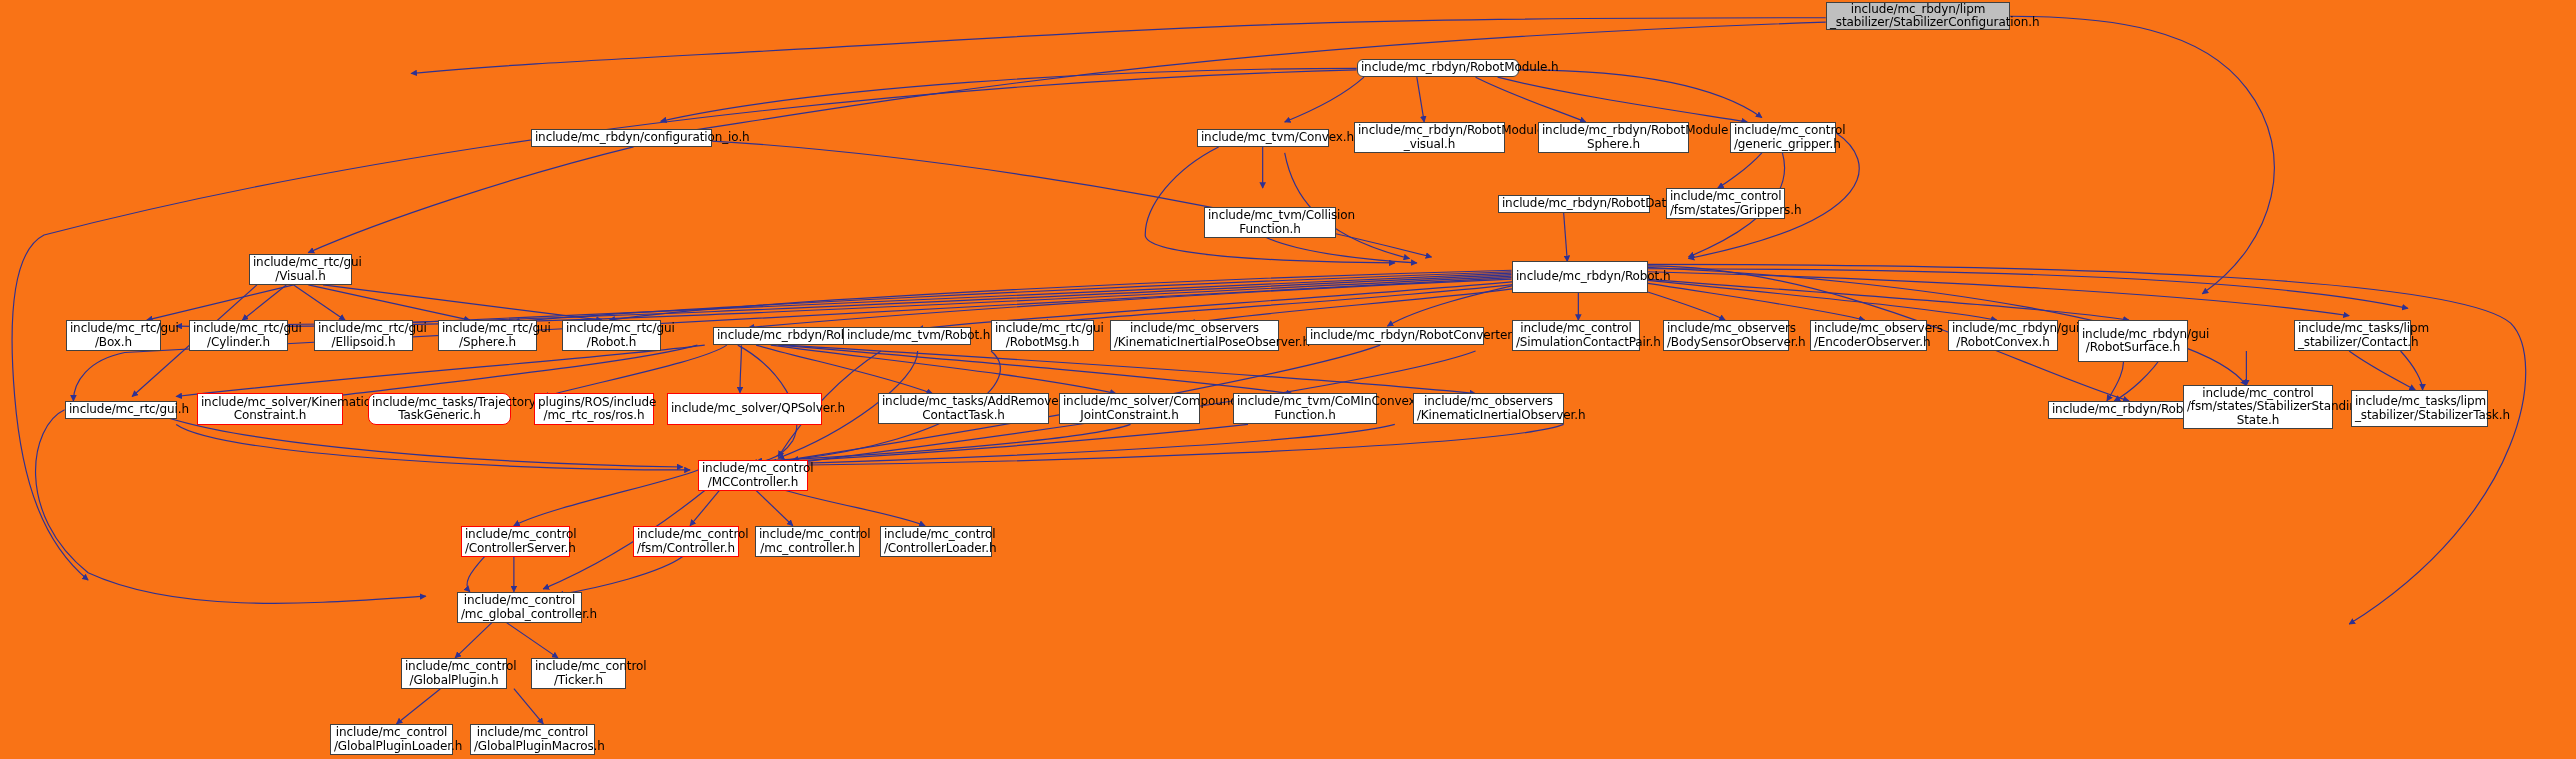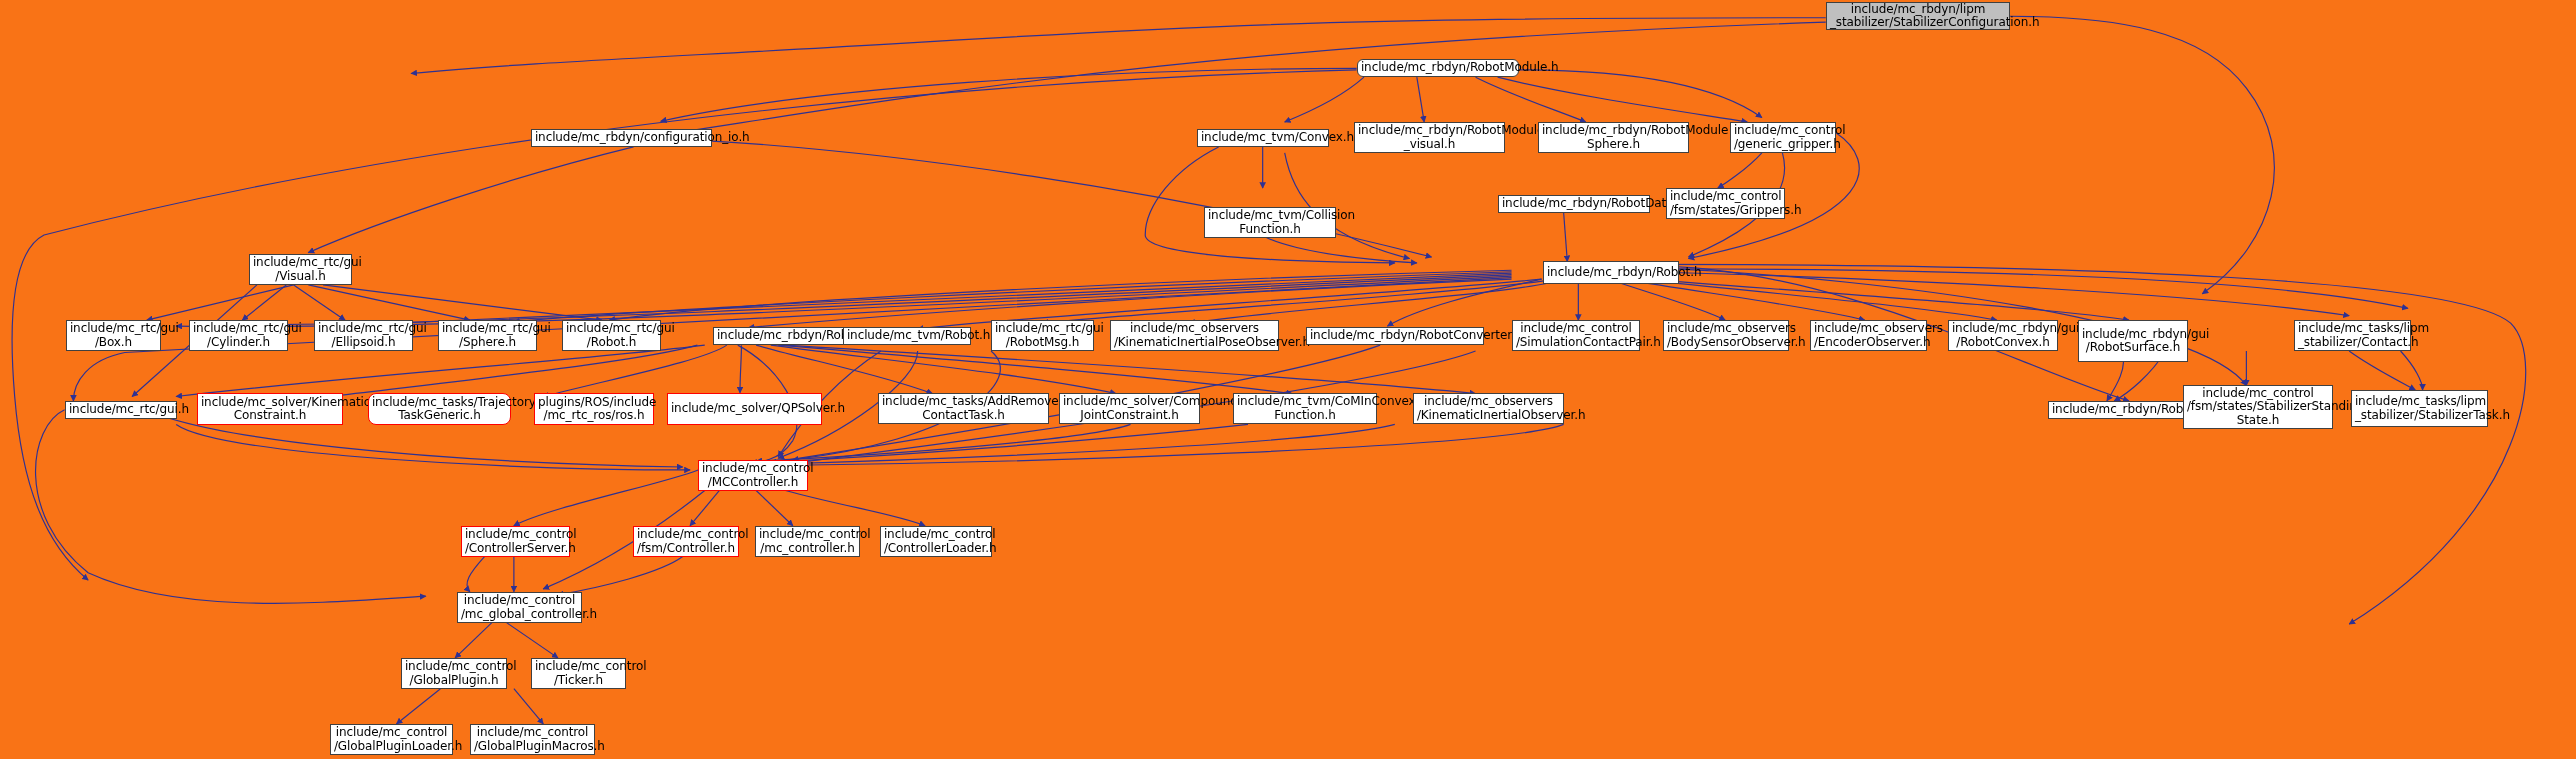--- a/index.html
+++ b/index.html
@@ -163,21 +163,21 @@
 Sphere.h</span></div>
       <div class="node" style="left: 1730px; top: 122px; width: 106px; height: 31px;"><span class="node-label">include/mc_control
 /generic_gripper.h</span></div>
       <div class="node" style="left: 1204px; top: 188px; width: 132px; height: 31px; margin-top: 19px;"><span class="node-label">include/mc_tvm/Collision
 Function.h</span></div>
       <div class="node" style="left: 1498px; top: 195px; width: 152px; height: 17.6px;"><span class="node-label">include/mc_rbdyn/RobotData.h</span></div>
       <div class="node" style="left: 1666px; top: 188px; width: 119px; height: 31px;"><span class="node-label">include/mc_control
 /fsm/states/Grippers.h</span></div>
       <div class="node" style="left: 249px; top: 254px; width: 103px; height: 31px;"><span class="node-label">include/mc_rtc/gui
 /Visual.h</span></div>
-      <div class="node" style="left: 1543px; top: 261px; width: 136px; height: 23px;"><span class="node-label">include/mc_rbdyn/Robot.h</span></div>
+      <div class="node" style="left: 1512px; top: 261px; width: 136px; height: 32px;"><span class="node-label">include/mc_rbdyn/Robot.h</span></div>
       <div class="node" style="left: 66px; top: 320px; width: 95px; height: 31px;"><span class="node-label">include/mc_rtc/gui
 /Box.h</span></div>
       <div class="node" style="left: 189px; top: 320px; width: 99px; height: 31px;"><span class="node-label">include/mc_rtc/gui
 /Cylinder.h</span></div>
       <div class="node" style="left: 314px; top: 320px; width: 99px; height: 31px;"><span class="node-label">include/mc_rtc/gui
 /Ellipsoid.h</span></div>
       <div class="node" style="left: 438px; top: 320px; width: 99px; height: 31px;"><span class="node-label">include/mc_rtc/gui
 /Sphere.h</span></div>
       <div class="node" style="left: 562px; top: 320px; width: 99px; height: 31px;"><span class="node-label">include/mc_rtc/gui
 /Robot.h</span></div>

